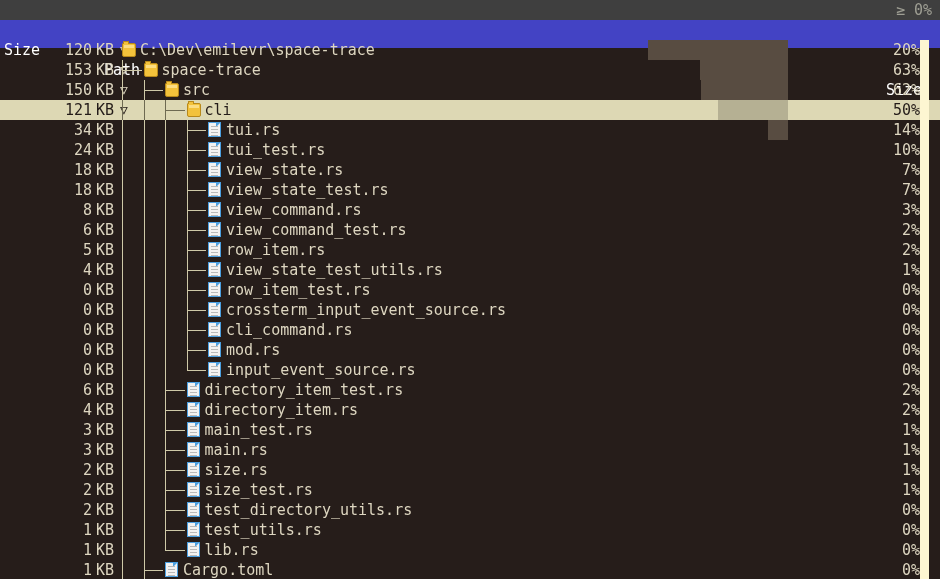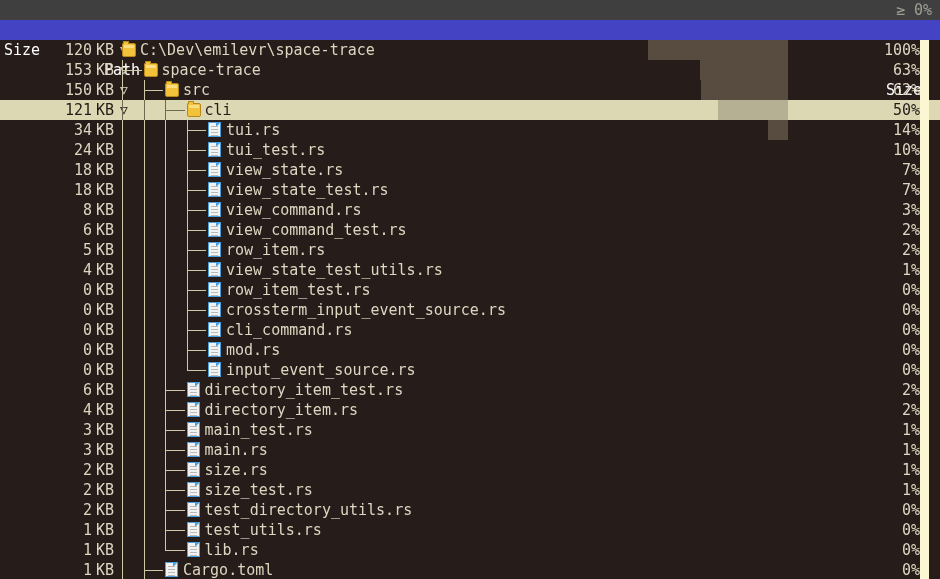--- a/index.html
+++ b/index.html
@@ -19,21 +19,21 @@
   }
   .topbar .seg{display:inline-block;}
   .tb-title{color:#f0ead6;}
   .tb-ver{color:#8f8f84;}
   .tb-key{color:#5b7cf5;}
   .tb-lbl{color:#9e9e93;}
   .tb-right{position:absolute;right:8px;top:0;line-height:20px;color:#9e9e93;}
 
   
   .colhdr{
-    position:absolute;left:0;top:20px;width:940px;height:20px;
+    position:absolute;left:0;top:20px;width:940px;height:28px;
     background:#4343c4;color:#ffffff;line-height:20px;white-space:pre;
   }
   .colhdr .c-size{position:absolute;left:4px;}
   .colhdr .c-path{position:absolute;left:104px;}
   .colhdr .c-incl{position:absolute;right:18px;}
   .colhdr .c-sort{position:absolute;right:4px;color:#f7f0cf;}
 
   
   .rows{position:absolute;left:0;top:40px;width:940px;height:539px;}
   .row{
@@ -114,21 +114,21 @@
   </div>
 
   <div class="colhdr">
     <span class="c-size">Size</span>
     <span class="c-path">Path</span>
     <span class="c-incl">Size</span>
     <span class="c-sort">▲</span>
   </div>
 
   <div class="rows" id="rows">
-      <div class="row"><div class="bar" style="width: 140px;"></div><span class="size">120</span><span class="kb">KB</span><span class="caret">▽</span><div class="tree"></div><div class="nameblk" style="left: 122px;"><span class="ic folder"></span><span class="label">C:\Dev\emilevr\space-trace</span></div><span class="pct">100%</span></div>
+      <div class="row"><div class="bar" style="width: 140px;"></div><span class="size">120</span><span class="kb">KB</span><span class="caret">▽</span><div class="tree"></div><div class="nameblk" style="left: 122px;"><span class="ic folder"></span><span class="label">C:\Dev\emilevr\space-trace</span></div><span class="pct">20%</span></div>
       <div class="row"><div class="bar" style="width: 88px;"></div><span class="size">153</span><span class="kb">KB</span><span class="caret">▽</span><div class="tree"><div class="elbow" style="left: 122px; top: 0px; height: 20px;"></div><div class="hline" style="left: 122px; width: 19.5px;"></div></div><div class="nameblk" style="left: 143.5px;"><span class="ic folder"></span><span class="label">space-trace</span></div><span class="pct">63%</span></div>
       <div class="row"><div class="bar" style="width: 87px;"></div><span class="size">150</span><span class="kb">KB</span><span class="caret">▽</span><div class="tree"><div class="vline" style="left: 122px;"></div><div class="elbow" style="left: 143.5px; top: 0px; height: 20px;"></div><div class="hline" style="left: 143.5px; width: 19.5px;"></div></div><div class="nameblk" style="left: 165px;"><span class="ic folder"></span><span class="label">src</span></div><span class="pct">62%</span></div>
       <div class="row sel"><div class="bar" style="width: 70px;"></div><span class="size">121</span><span class="kb">KB</span><span class="caret">▽</span><div class="tree"><div class="vline" style="left: 122px;"></div><div class="vline" style="left: 143.5px;"></div><div class="elbow" style="left: 165px; top: 0px; height: 20px;"></div><div class="hline" style="left: 165px; width: 19.5px;"></div></div><div class="nameblk" style="left: 186.5px;"><span class="ic folder"></span><span class="label">cli</span></div><span class="pct">50%</span></div>
       <div class="row"><div class="bar" style="width: 20px;"></div><span class="size">34</span><span class="kb">KB</span><div class="tree"><div class="vline" style="left: 122px;"></div><div class="vline" style="left: 143.5px;"></div><div class="vline" style="left: 165px;"></div><div class="elbow" style="left: 186.5px; top: 0px; height: 20px;"></div><div class="hline" style="left: 186.5px; width: 19.5px;"></div></div><div class="nameblk" style="left: 208px;"><span class="ic file"></span><span class="label">tui.rs</span></div><span class="pct">14%</span></div>
       <div class="row"><span class="size">24</span><span class="kb">KB</span><div class="tree"><div class="vline" style="left: 122px;"></div><div class="vline" style="left: 143.5px;"></div><div class="vline" style="left: 165px;"></div><div class="elbow" style="left: 186.5px; top: 0px; height: 20px;"></div><div class="hline" style="left: 186.5px; width: 19.5px;"></div></div><div class="nameblk" style="left: 208px;"><span class="ic file"></span><span class="label">tui_test.rs</span></div><span class="pct">10%</span></div>
       <div class="row"><span class="size">18</span><span class="kb">KB</span><div class="tree"><div class="vline" style="left: 122px;"></div><div class="vline" style="left: 143.5px;"></div><div class="vline" style="left: 165px;"></div><div class="elbow" style="left: 186.5px; top: 0px; height: 20px;"></div><div class="hline" style="left: 186.5px; width: 19.5px;"></div></div><div class="nameblk" style="left: 208px;"><span class="ic file"></span><span class="label">view_state.rs</span></div><span class="pct">7%</span></div>
       <div class="row"><span class="size">18</span><span class="kb">KB</span><div class="tree"><div class="vline" style="left: 122px;"></div><div class="vline" style="left: 143.5px;"></div><div class="vline" style="left: 165px;"></div><div class="elbow" style="left: 186.5px; top: 0px; height: 20px;"></div><div class="hline" style="left: 186.5px; width: 19.5px;"></div></div><div class="nameblk" style="left: 208px;"><span class="ic file"></span><span class="label">view_state_test.rs</span></div><span class="pct">7%</span></div>
       <div class="row"><span class="size">8</span><span class="kb">KB</span><div class="tree"><div class="vline" style="left: 122px;"></div><div class="vline" style="left: 143.5px;"></div><div class="vline" style="left: 165px;"></div><div class="elbow" style="left: 186.5px; top: 0px; height: 20px;"></div><div class="hline" style="left: 186.5px; width: 19.5px;"></div></div><div class="nameblk" style="left: 208px;"><span class="ic file"></span><span class="label">view_command.rs</span></div><span class="pct">3%</span></div>
       <div class="row"><span class="size">6</span><span class="kb">KB</span><div class="tree"><div class="vline" style="left: 122px;"></div><div class="vline" style="left: 143.5px;"></div><div class="vline" style="left: 165px;"></div><div class="elbow" style="left: 186.5px; top: 0px; height: 20px;"></div><div class="hline" style="left: 186.5px; width: 19.5px;"></div></div><div class="nameblk" style="left: 208px;"><span class="ic file"></span><span class="label">view_command_test.rs</span></div><span class="pct">2%</span></div>
       <div class="row"><span class="size">5</span><span class="kb">KB</span><div class="tree"><div class="vline" style="left: 122px;"></div><div class="vline" style="left: 143.5px;"></div><div class="vline" style="left: 165px;"></div><div class="elbow" style="left: 186.5px; top: 0px; height: 20px;"></div><div class="hline" style="left: 186.5px; width: 19.5px;"></div></div><div class="nameblk" style="left: 208px;"><span class="ic file"></span><span class="label">row_item.rs</span></div><span class="pct">2%</span></div>

